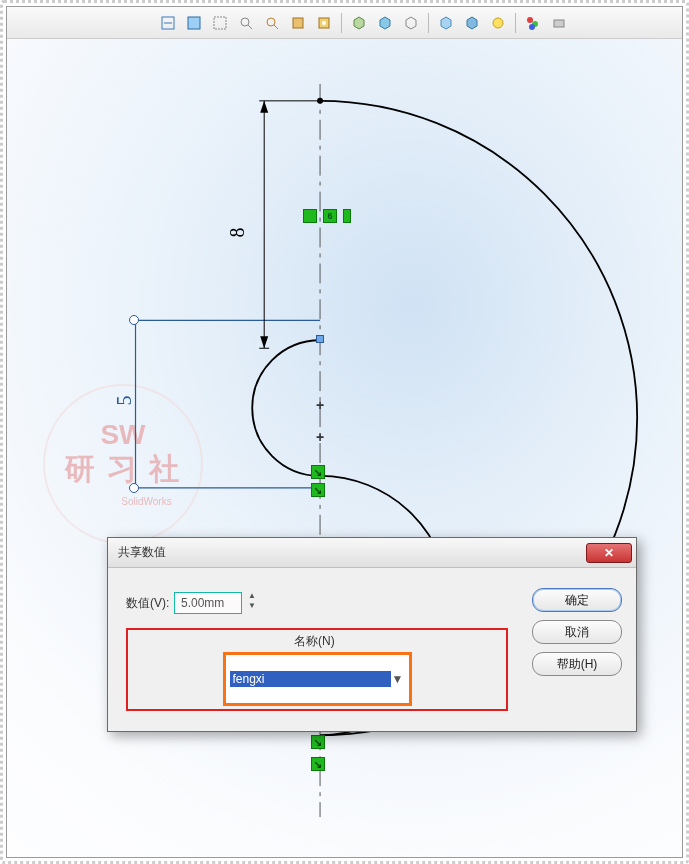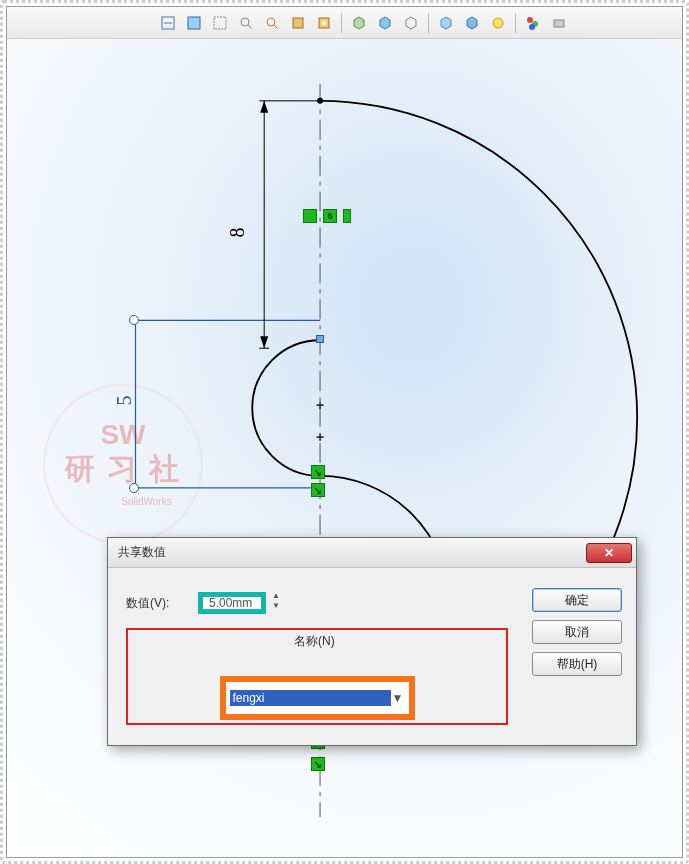--- a/index.html
+++ b/index.html
@@ -148,62 +148,62 @@
   }
   .dlg-left {
     flex: 1;
     border: 2px solid transparent;
     padding: 2px;
   }
   .row {
     display: flex;
     align-items: center;
     margin-bottom: 14px;
-    gap: 26px;
+    gap: 2px;
   }
   .row label { width: 46px; color: #333; }
   .row.highlight {
     border: 2px solid #e02020;
     padding: 3px 2px;
     margin-bottom: 0;
     flex-direction: column;
   }
   .spinner-wrap {
     position: relative;
     display: flex;
     align-items: stretch;
   }
   .val-input {
     width: 68px;
     height: 22px;
-    border: 5px solid #14b8a6;
+    border: 1px solid #14b8a6;
     background: #fbfbfb;
     padding: 0 6px;
     color: #555;
     font-size: 12px;
   }
   .spin-btns {
     display: flex; flex-direction: column;
     margin-left: 4px;
   }
   .spin-btns div {
     width: 12px; height: 10px;
     font-size: 8px; line-height: 8px;
     color: #555;
     text-align: center;
     cursor: pointer;
   }
   .name-combo {
     flex: 1;
     height: 38px;
-    border: 6px solid #f97316;
+    border: 3px solid #f97316;
     background: #fff;
     display: flex;
     align-items: center;
-    padding: 8px 4px;
+    padding: 16px 4px;
   }
   .name-combo input {
     flex: 1;
     border: none;
     outline: none;
     background: #3060c0;
     color: #fff;
     padding: 1px 3px;
     font-size: 12px;
   }
@@ -211,21 +211,21 @@
     width: 14px; color: #555; text-align: center; cursor: pointer;
   }
   .dlg-right {
     width: 90px;
     display: flex; flex-direction: column; gap: 8px;
   }
   .dlg-btn {
     height: 24px;
     background: linear-gradient(#fdfdfd, #e6e6e6);
     border: 1px solid #8a8a8a;
-    border-radius: 3px;
+    border-radius: 11px;
     cursor: pointer;
     font-size: 12px;
     color: #222;
   }
   .dlg-btn.primary {
     border: 1px solid #4a7ac0;
     box-shadow: 0 0 0 1px #a8c8f0 inset;
   }
 </style>
 </head>

